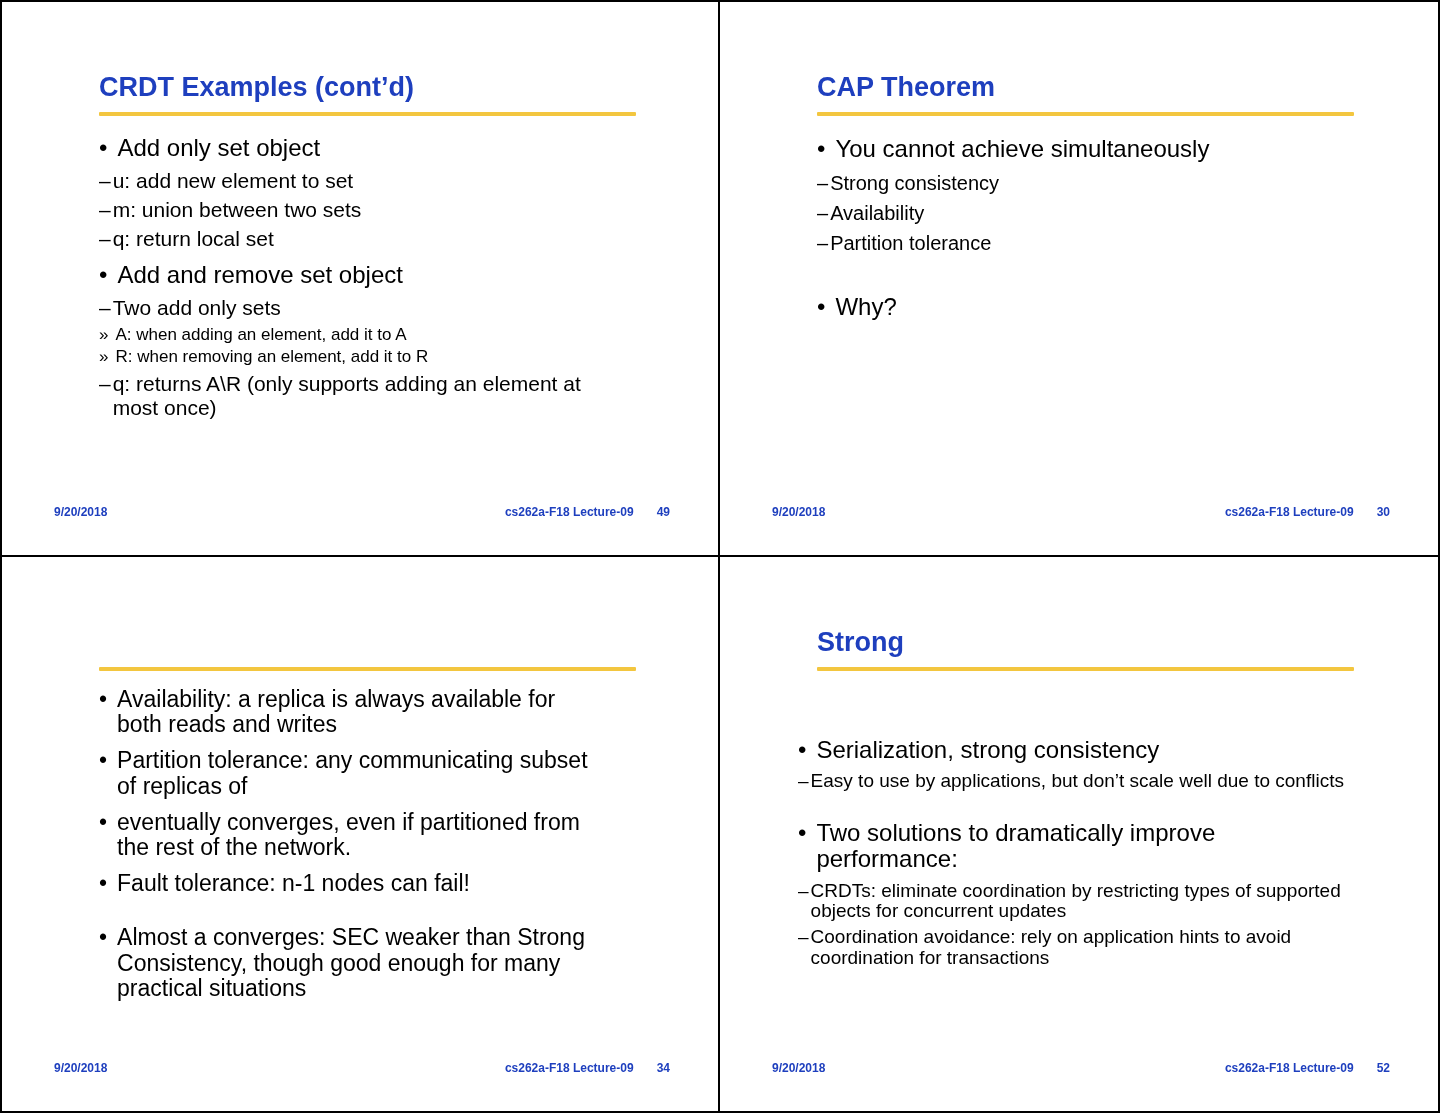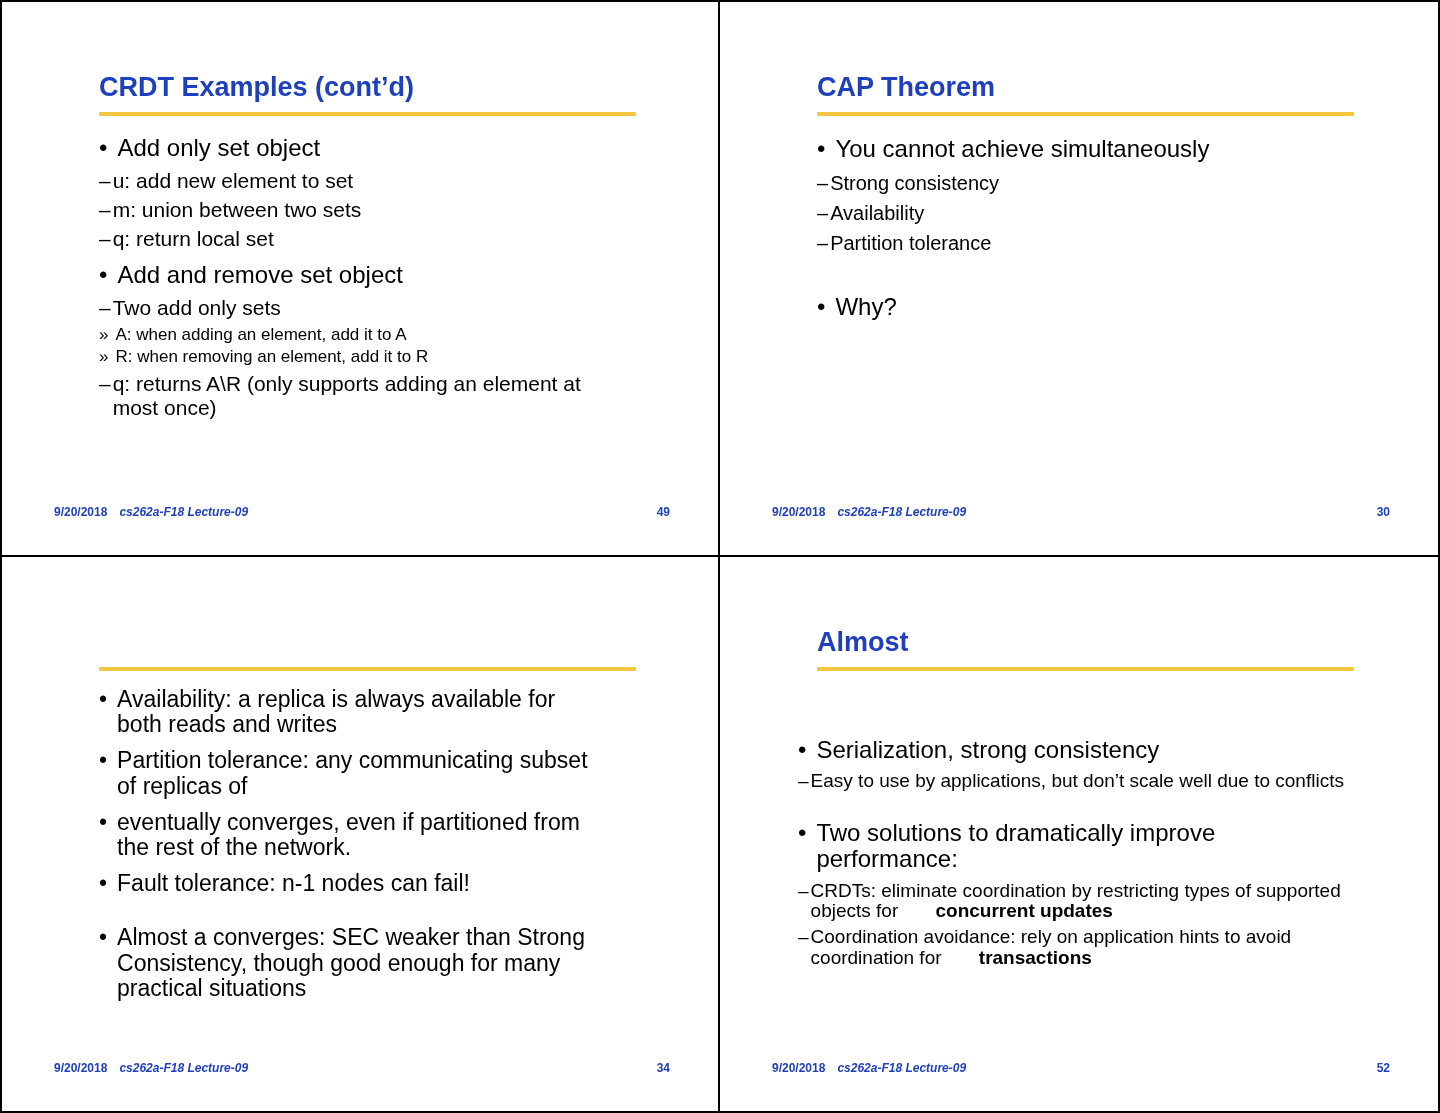--- a/index.html
+++ b/index.html
@@ -48,21 +48,21 @@
   }
 
   .content { position: absolute; }
   .content ul { list-style: none; margin: 0; padding: 0; }
   .li { display: flex; align-items: flex-start; line-height: 1.15; }
   .mk { flex: 0 0 auto; }
   .mk0 { margin-right: 10px; }
   .mk1 { margin-right: 2px; }
   .mk2 { margin-right: 7px; }
   .tx { flex: 1 1 auto; }
-  .tx strong { font-weight: bold; margin-left: 32px; }
+  .tx strong { font-weight: normal; }
 
   .l1 { margin-left: 30px; }
   .l2 { margin-left: 62px; }
 
   
   .content-1 { left: 97px; top: 122px; width: 500px; }
   .content-1 .l0 { font-size: 24px; margin: 10px 0 7px; }
   .content-1 .l1 { font-size: 21px; margin: 5px 0; }
   .content-1 .l2 { font-size: 17px; margin: 3px 0; }
 
@@ -87,25 +87,24 @@
   .footer {
     position: absolute;
     left: 52px;
     right: 48px;
     bottom: 36px;
     display: flex;
     align-items: baseline;
     font-size: 12px;
     font-weight: bold;
     color: var(--blue);
-    gap: 12px;
   }
   .f-date { flex: 0 0 auto; }
-  .f-course { flex: 1 1 auto; text-align: left; font-style: italic; }
-  .f-page { flex: 0 0 auto; }
+  .f-course { flex: 1 1 auto; text-align: right; }
+  .f-page { flex: 0 0 auto; margin-left: 23px; }
 </style>
 </head>
 <body>
 
 <div class="page">
 
   <div class="slide col-left row-top">
     <h2 class="title">CRDT Examples (cont’d)</h2>
     <div class="rule"></div>
     <div class="content content-1">
@@ -216,21 +215,21 @@
       </ul>
     </div>
     <div class="footer">
       <span class="f-date">9/20/2018</span>
       <span class="f-course">cs262a-F18 Lecture-09</span>
       <span class="f-page">34</span>
     </div>
   </div>
 
   <div class="slide">
-    <h2 class="title">Almost</h2>
+    <h2 class="title">Strong</h2>
     <div class="rule"></div>
     <div class="content content-4">
       <ul>
         <li class="li l0">
             <span class="mk mk0">•</span>
             <span class="tx">Serialization, strong consistency</span>
           </li>
         <li class="li l1">
             <span class="mk mk1">–</span>
             <span class="tx">Easy to use by applications, but don’t scale well due to conflicts</span>

